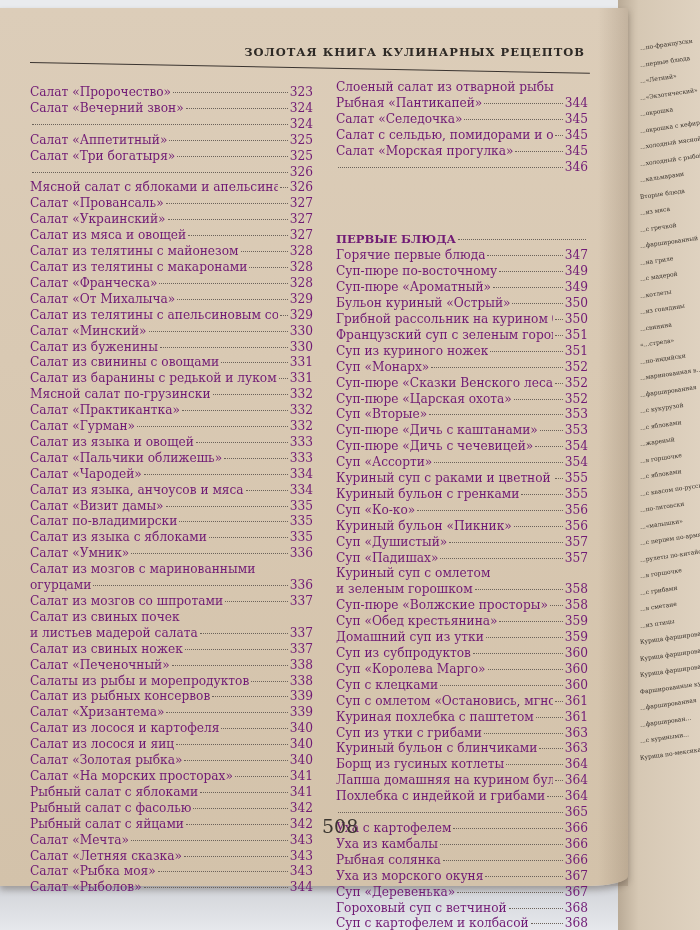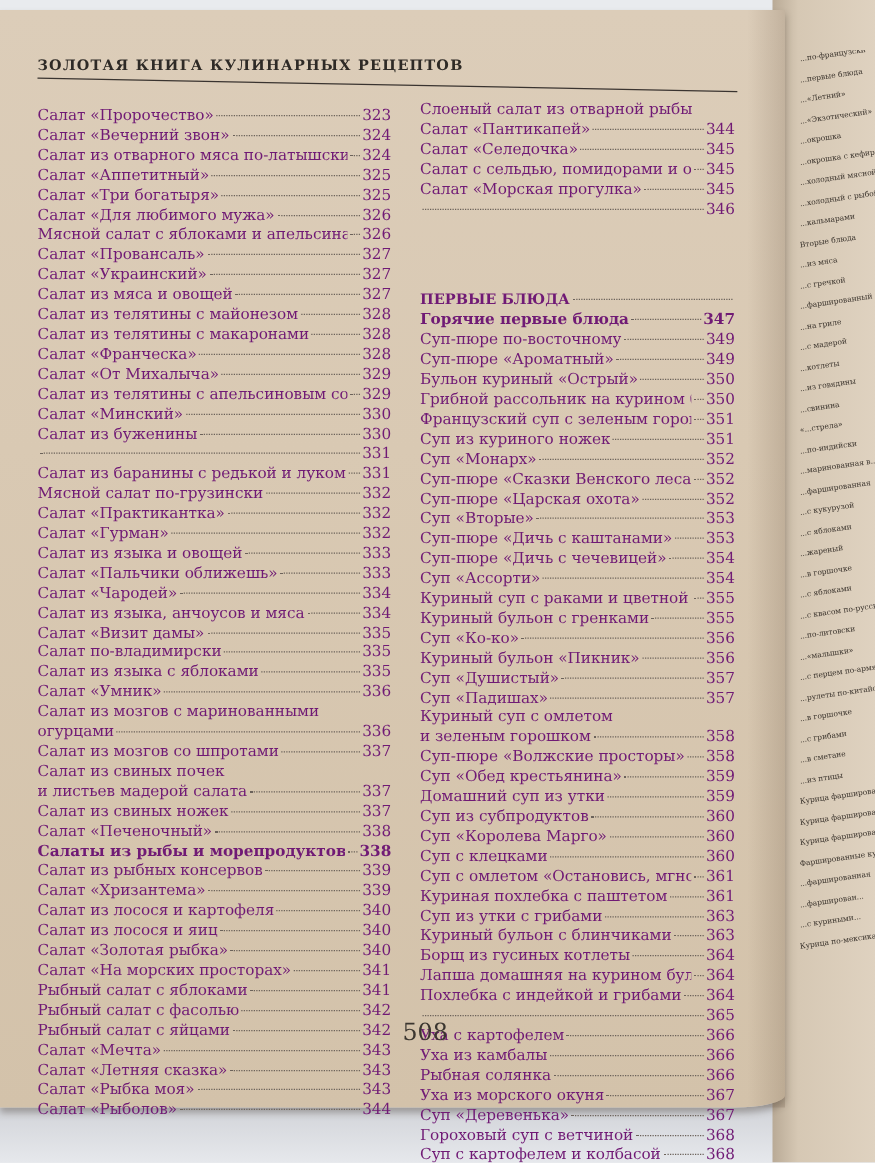--- a/index.html
+++ b/index.html
@@ -29,21 +29,21 @@
   }
   .next-page-text {
     position: absolute; left: 22px; top: 40px; width: 66px;
     font-size: 6px; color: #3a332c; line-height: 16.5px;
     white-space: nowrap; overflow: hidden;
   }
   .next-page-text div { transform: rotate(-8deg); transform-origin: left center; }
   .header {
     position: absolute; left: 30px; top: 45px; width: 555px;
     font-size: 11.5px; letter-spacing: 1px; color: #2e2a26;
-    font-weight: bold; text-transform: uppercase;
+    font-weight: bold; text-transform: uppercase; text-align: right;
   }
   .header-rule {
     position: absolute; left: 30px; top: 62px; width: 560px; height: 0;
     border-top: 1px solid #3a3430;
     transform: rotate(1.1deg); transform-origin: left top;
   }
   .col {
     position: absolute; top: 85px;
     font-size: 12.2px; color: #701a75; line-height: 15.9px;
   }
@@ -52,21 +52,21 @@
   .entry {
     display: flex; align-items: baseline; white-space: nowrap;
   }
   .entry .t { flex: 0 1 auto; overflow: hidden; text-overflow: clip; }
   .entry .d {
     flex: 1 1 auto; overflow: hidden; margin: 0 2px;
     border-bottom: 1px dotted #6b625a; height: 0; position: relative; top: -3px;
     min-width: 8px;
   }
   .entry .p { flex: 0 0 auto; }
-  .entry.bold { font-weight: bold; }
+  .entry.bold { font-weight: normal; }
   .entry.heading { font-weight: bold; text-transform: uppercase; font-size: 11.6px; margin-top: 48px; }
   .gap { height: 9px; }
   .page-number {
     position: absolute; left: 322px; top: 815px; font-size: 19px; color: #3b3630;
   }
 </style>
 </head>
 <body>
 
 <div class="backdrop-bottom"></div>
@@ -132,36 +132,34 @@
       <span class="t">Салат «Пророчество»</span>
       <span class="d"></span>
       <span class="p">323</span>
     </div>
     <div class="entry">
       <span class="t">Салат «Вечерний звон»</span>
       <span class="d"></span>
       <span class="p">324</span>
     </div>
     <div class="entry">
-      <span class="t">Салат из отварного мяса по-латышски</span>
       <span class="d"></span>
       <span class="p">324</span>
     </div>
     <div class="entry">
       <span class="t">Салат «Аппетитный»</span>
       <span class="d"></span>
       <span class="p">325</span>
     </div>
     <div class="entry">
       <span class="t">Салат «Три богатыря»</span>
       <span class="d"></span>
       <span class="p">325</span>
     </div>
     <div class="entry">
-      <span class="t">Салат «Для любимого мужа»</span>
       <span class="d"></span>
       <span class="p">326</span>
     </div>
     <div class="entry">
       <span class="t">Мясной салат с яблоками и апельсинами</span>
       <span class="d"></span>
       <span class="p">326</span>
     </div>
     <div class="entry">
       <span class="t">Салат «Провансаль»</span>
@@ -207,20 +205,21 @@
       <span class="t">Салат «Минский»</span>
       <span class="d"></span>
       <span class="p">330</span>
     </div>
     <div class="entry">
       <span class="t">Салат из буженины</span>
       <span class="d"></span>
       <span class="p">330</span>
     </div>
     <div class="entry">
+      <span class="t">Салат из свинины с овощами</span>
       <span class="d"></span>
       <span class="p">331</span>
     </div>
     <div class="entry">
       <span class="t">Салат из баранины с редькой и луком</span>
       <span class="d"></span>
       <span class="p">331</span>
     </div>
     <div class="entry">
       <span class="t">Мясной салат по-грузински</span>
@@ -380,21 +379,21 @@
       <span class="d"></span>
       <span class="p">344</span>
     </div>
   </div>
 <div class="col right" id="col-right">
     <div class="entry cont">
       <span class="t">Слоеный салат из отварной рыбы</span>
       <span class="p"></span>
     </div>
     <div class="entry">
-      <span class="t">Салат «Пантикапей»</span>
+      <span class="t">Рыбная «Пантикапей»</span>
       <span class="d"></span>
       <span class="p">344</span>
     </div>
     <div class="entry">
       <span class="t">Салат «Селедочка»</span>
       <span class="d"></span>
       <span class="p">345</span>
     </div>
     <div class="entry">
       <span class="t">Салат с сельдью, помидорами и огурцами</span>

